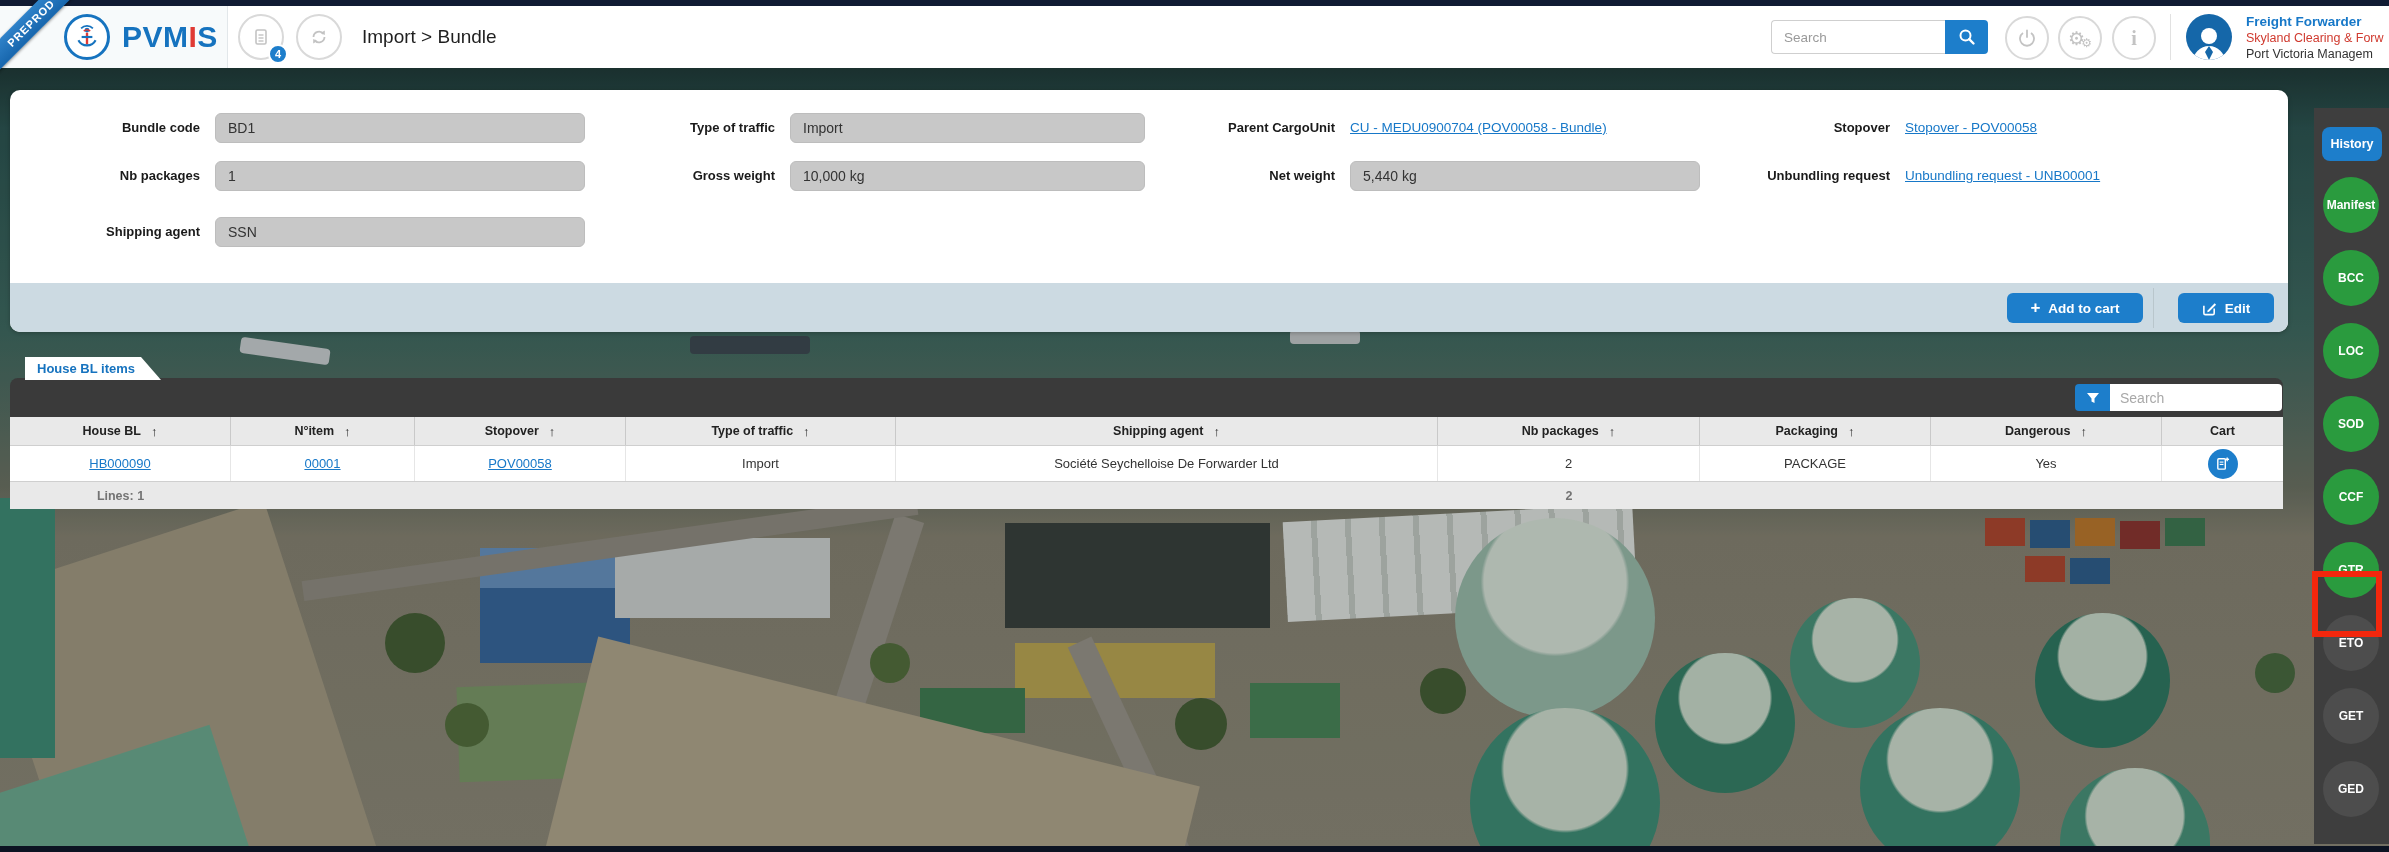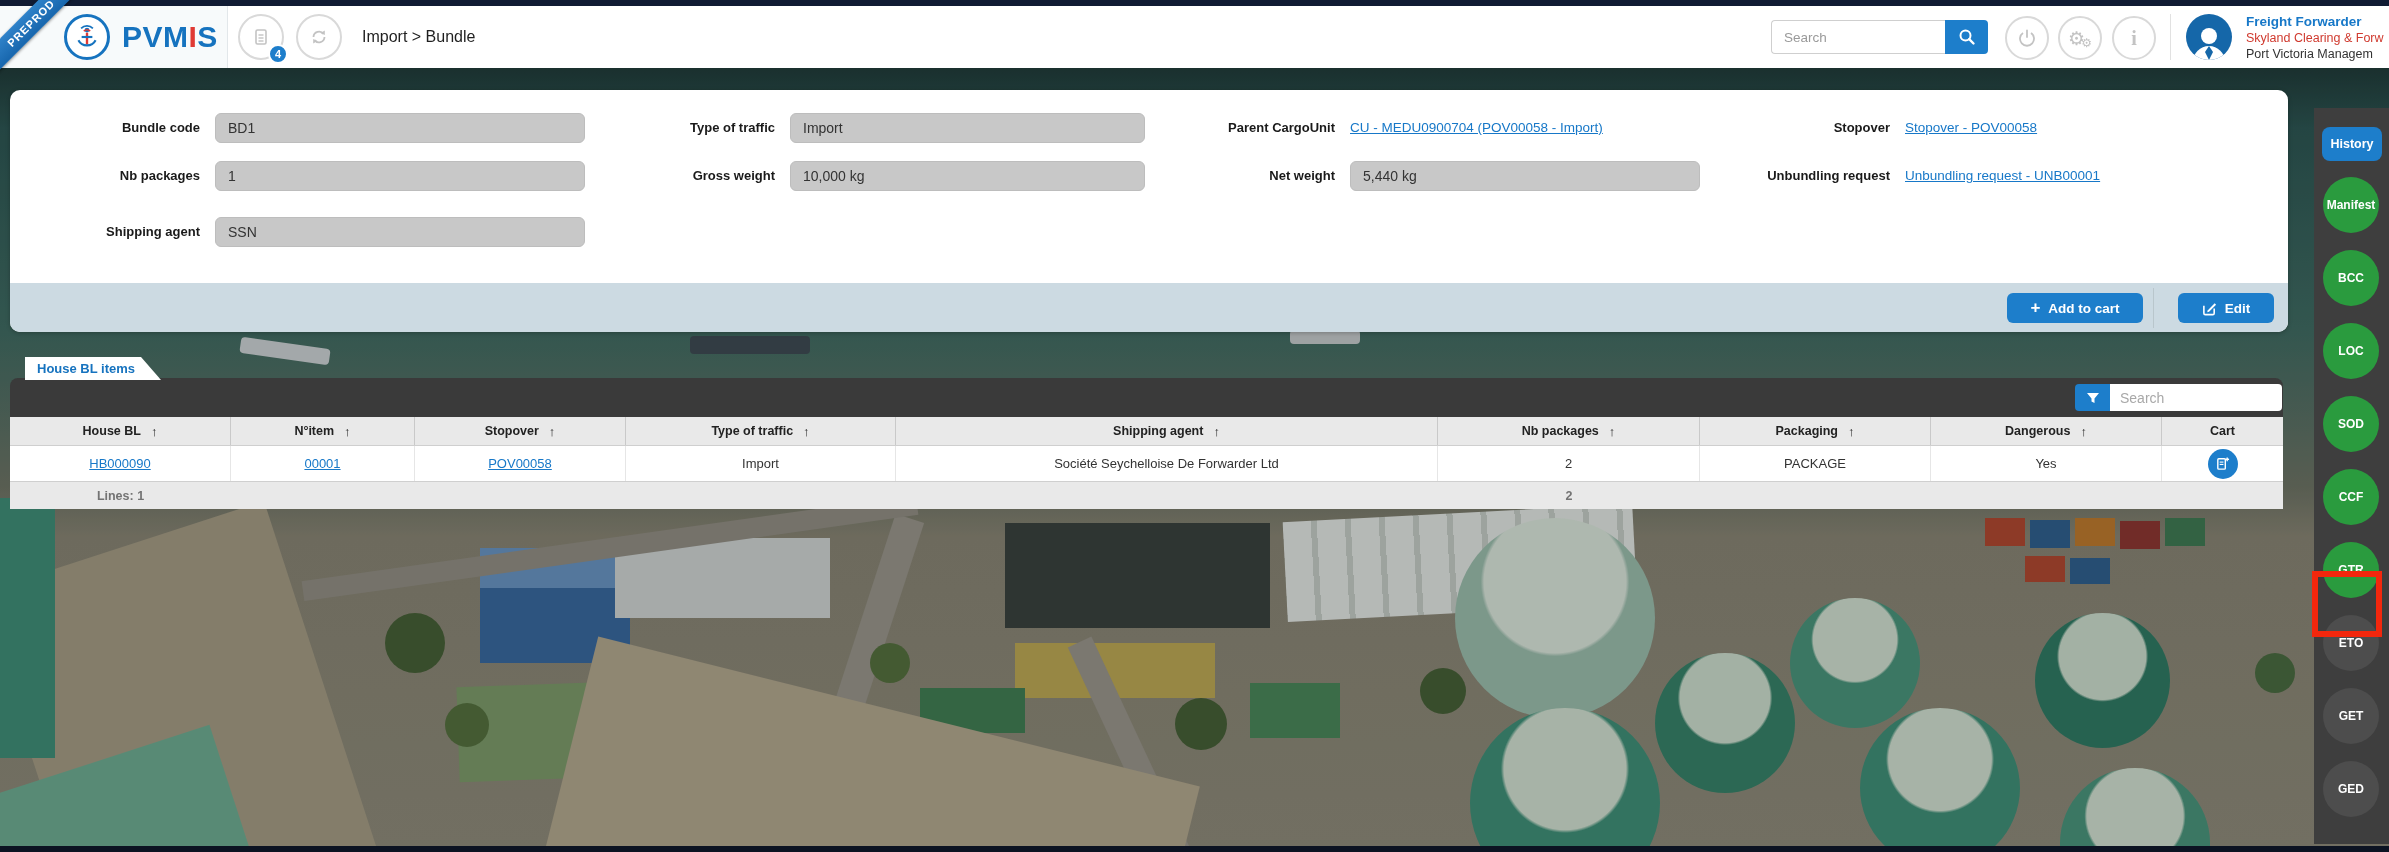--- a/index.html
+++ b/index.html
@@ -19,21 +19,21 @@
     display:flex; align-items:center; justify-content:center; box-shadow:0 1px 3px rgba(0,0,0,.4); z-index:10; }
   .logo-circle { left:64px; top:8px; width:46px; height:46px; border:3px solid #1673bf; border-radius:50%;
     background:#fff; display:flex; align-items:center; justify-content:center; }
   .wordmark { left:122px; top:14px; font-size:30px; font-weight:800; letter-spacing:.5px; color:#1673bf; }
   .wordmark .red { color:#e03a34; }
   .hdr-circle { width:46px; height:46px; border:2px solid #d9d9d9; border-radius:50%; background:#fff;
     display:flex; align-items:center; justify-content:center; }
   .badge { position:absolute; left:28px; top:28px; width:20px; height:20px; border-radius:50%;
     background:#1d7ecb; color:#fff; font-size:11px; font-weight:700; display:flex; align-items:center;
     justify-content:center; border:2px solid #fff; }
-  .page-title { left:362px; top:0; height:72px; line-height:62px; font-size:16px; font-weight:500; color:#1f1f1f; }
+  .page-title { left:362px; top:0; height:72px; line-height:62px; font-size:19px; font-weight:500; color:#1f1f1f; }
   .hdr-search { left:1771px; top:14px; height:34px; display:flex; }
   .hdr-search input { width:174px; height:34px; border:1px solid #cfcfcf; border-right:none;
     border-radius:4px 0 0 4px; padding:0 12px; font-size:13.5px; color:#444; outline:none; }
   .hdr-search input::placeholder { color:#9a9a9a; }
   .hdr-search .search-btn { width:43px; height:34px; background:#1d7ecb; border:none; border-radius:0 4px 4px 0;
     display:flex; align-items:center; justify-content:center; cursor:pointer; }
   .icon-gray { color:#c3c3c3; }
   .hdr-divider { left:2170px; top:8px; width:1px; height:46px; background:#e1e1e1; }
   .avatar { left:2186px; top:8px; width:46px; height:46px; border-radius:50%; background:#1567a9;
     display:flex; align-items:flex-end; justify-content:center; overflow:hidden; }
@@ -229,21 +229,21 @@
   <input class="ro-input" style="left: 205px; top: 71px; width: 370px;" readonly="" value="1">
   <div class="f-label" style="left:20px;top:127px;width:170px;">Shipping agent</div>
   <input class="ro-input" style="left: 205px; top: 127px; width: 370px;" readonly="" value="SSN">
 
   <div class="f-label" style="left:555px;top:23px;width:210px;">Type of traffic</div>
   <input class="ro-input" style="left: 780px; top: 23px; width: 355px;" readonly="" value="Import">
   <div class="f-label" style="left:555px;top:71px;width:210px;">Gross weight</div>
   <input class="ro-input" style="left: 780px; top: 71px; width: 355px;" readonly="" value="10,000 kg">
 
   <div class="f-label" style="left:1110px;top:23px;width:215px;">Parent CargoUnit</div>
-  <a class="f-link" href="#" style="left:1340px;top:23px;">CU - MEDU0900704 (POV00058 - Import)</a>
+  <a class="f-link" href="#" style="left:1340px;top:23px;">CU - MEDU0900704 (POV00058 - Bundle)</a>
   <div class="f-label" style="left:1110px;top:71px;width:215px;">Net weight</div>
   <input class="ro-input" style="left: 1340px; top: 71px; width: 350px;" readonly="" value="5,440 kg">
 
   <div class="f-label" style="left:1635px;top:23px;width:245px;">Stopover</div>
   <a class="f-link" href="#" style="left:1895px;top:23px;">Stopover - POV00058</a>
   <div class="f-label" style="left:1635px;top:71px;width:245px;">Unbundling request</div>
   <a class="f-link" href="#" style="left:1895px;top:71px;">Unbundling request - UNB00001</a>
 
   <div class="card-footer">
     <button class="blue-btn" style="left:1997px;width:136px;">

